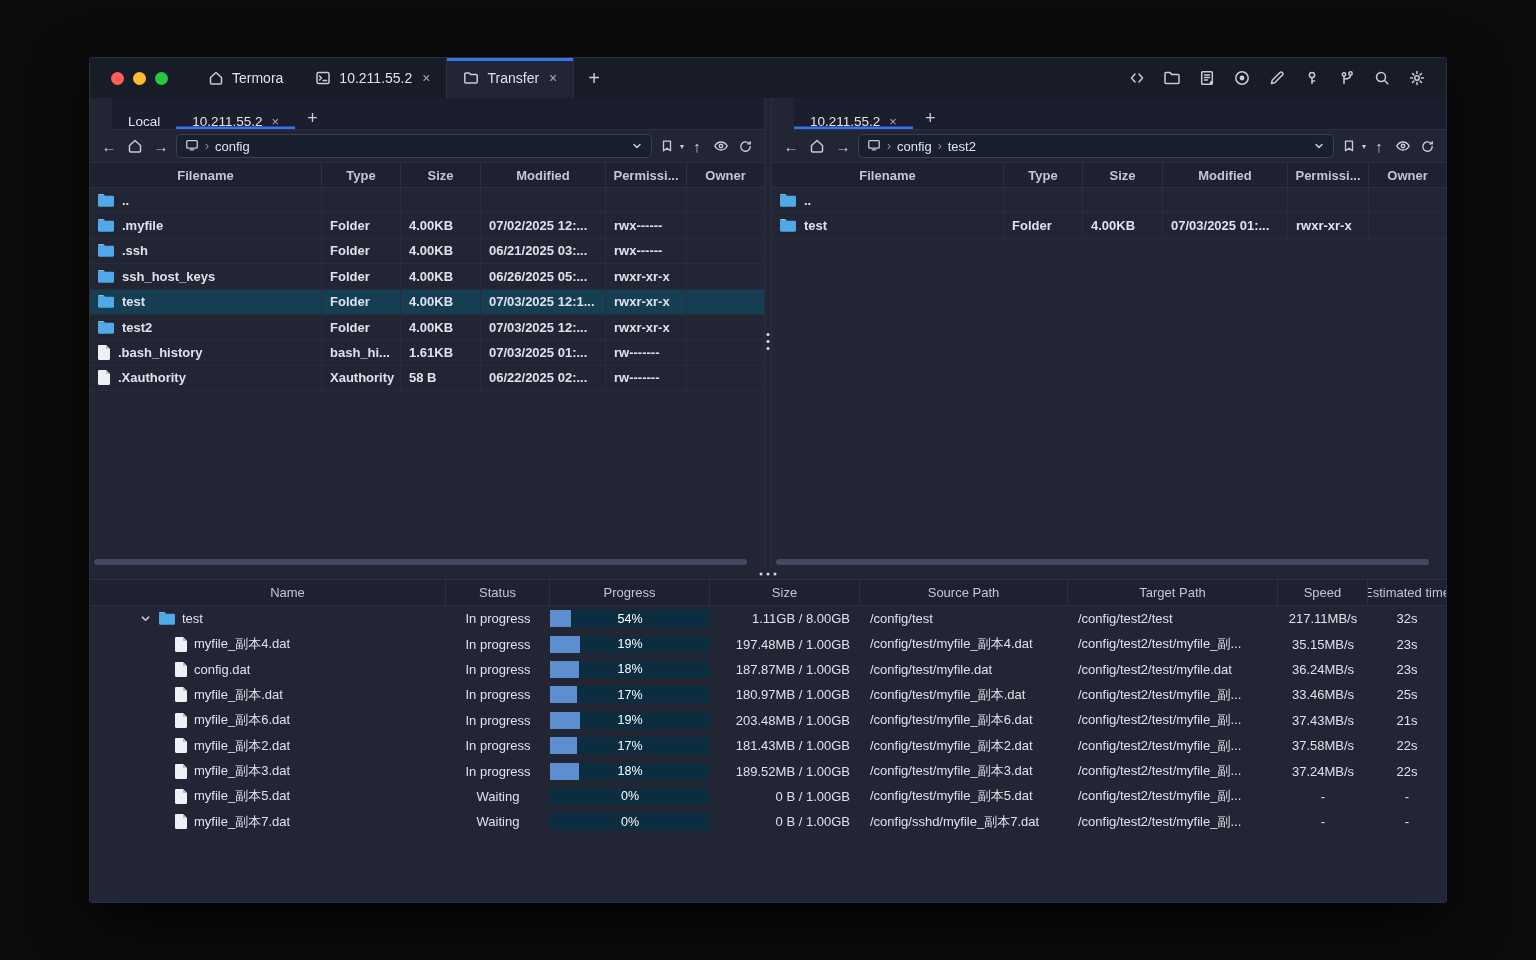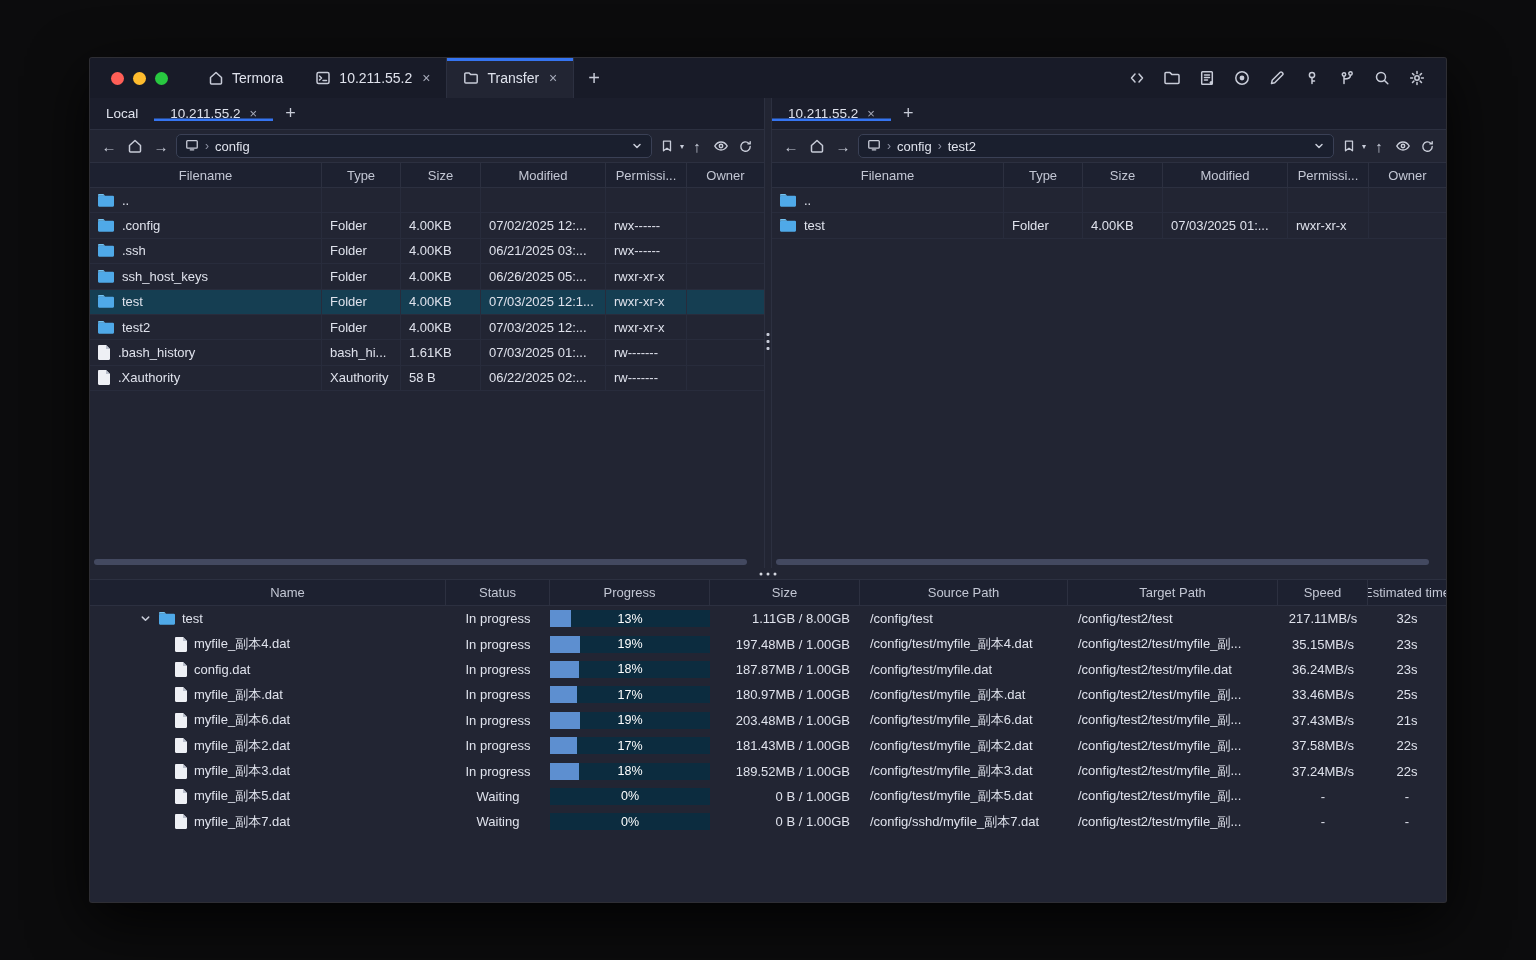--- a/index.html
+++ b/index.html
@@ -48,36 +48,36 @@
   .wtab-add{display:flex;align-items:center;padding:0 14px;font-size:20px;color:#c8ccd8;}
   .tb-icons{margin-left:auto;display:flex;align-items:center;gap:9px;padding-right:16px;}
   .tbi{width:26px;height:26px;display:flex;align-items:center;justify-content:center;border-radius:5px;}
   svg.ic{stroke:#c8ccd8;fill:none;stroke-width:1.5;stroke-linecap:round;stroke-linejoin:round;}
   
   .panels{flex:0 0 470px;display:flex;min-height:0;}
   .panel{flex:1 1 0;display:flex;flex-direction:column;min-width:0;}
   .vsplit{flex:0 0 8px;background:var(--win);border-left:1px solid var(--line);border-right:1px solid var(--line);position:relative;}
   .vdots{position:absolute;left:50%;top:235px;transform:translateX(-50%);display:flex;flex-direction:column;gap:4px;}
   .vdots i{width:3px;height:3px;background:#c8ccd8;border-radius:1px;display:block;}
-  .ptabs{height:32px;background:var(--tabbar);display:flex;align-items:center;border-bottom:1px solid var(--line);flex:0 0 32px;}
+  .ptabs{height:32px;background:var(--tabbar);display:flex;align-items:flex-end;border-bottom:1px solid var(--line);flex:0 0 32px;margin-left:22px;}
   .ptab{display:flex;align-items:center;gap:7px;padding:0 16px;font-size:13.5px;color:var(--text);position:relative;}
   .ptab.active{box-shadow:inset 0 -2.5px 0 var(--accent);}
   .ptab .tclose{font-size:13px;}
   .ptab-add{display:flex;align-items:center;padding:0 12px;font-size:18px;color:#c8ccd8;}
   .ptoolbar{height:32px;display:flex;align-items:center;gap:4px;padding:0 8px;flex:0 0 32px;}
   .navbtn{width:22px;height:22px;display:flex;align-items:center;justify-content:center;font-size:15px;color:#c8ccd8;border-radius:4px;}
   .crumb{flex:1;height:24px;background:var(--crumb-bg);border:1px solid var(--crumb-border);border-radius:5px;display:flex;align-items:center;gap:6px;padding:0 8px;font-size:13px;min-width:0;}
   .crumb .sep{color:#8f93a5;font-size:12px;}
   .crumb .cdrop{margin-left:auto;display:flex;align-items:center;}
   .actgrp{display:flex;align-items:center;gap:2px;}
   .bmark{display:flex;align-items:center;gap:2px;padding:0 2px;}
   .dropcaret{font-size:8px;color:#c8ccd8;}
   
   .ftable{flex:1;display:flex;flex-direction:column;min-height:0;overflow:hidden;}
-  .fgrid{display:grid;grid-template-columns:232px 79px 80px 125px 81px 1fr;}
+  .fgrid{display:grid;grid-template-columns:232px 79px 80px 125px 81px 1fr;font-weight:bold;}
   .fhead{height:26px;background:var(--header-bg);border-top:1px solid var(--line);border-bottom:1px solid var(--line);flex:0 0 26px;}
   .fhead .hcell{display:flex;align-items:center;justify-content:center;font-size:13px;color:var(--muted);border-right:1px solid var(--line);overflow:hidden;white-space:nowrap;}
   .fhead .hcell:last-child{border-right:none;}
   .fbody{flex:1;overflow:hidden;}
   .frow{height:25.4px;border-bottom:1px solid var(--line-soft);font-size:13px;}
   .frow.selected{background:var(--sel);}
   .fcell{display:flex;align-items:center;padding:0 8px;white-space:nowrap;overflow:hidden;border-right:1px solid var(--line-soft);}
   .fcell:last-child{border-right:none;}
   .fcell.namec{gap:8px;}
   .hscroll{height:12px;flex:0 0 12px;display:flex;align-items:center;padding:0 4px;}
@@ -286,21 +286,21 @@
               <div class="fcell "></div>
             </div>
             <div class="frow fgrid">
               <div class="fcell namec">
                 <span class="ficon">
                   <svg width="16" height="13" viewBox="0 0 16 13">
                     <path fill="#72c2f2" d="M0 1.2C0 .5.5 0 1.2 0h4.2l1.7 1.7H0z"></path>
                     <rect x="0" y="1.7" width="16" height="11" rx="1.1" fill="#4fa9e8"></rect>
                   </svg>
                 </span>
-                <span>.config</span>
+                <span>.myfile</span>
               </div>
               <div class="fcell ">Folder</div>
               <div class="fcell ">4.00KB</div>
               <div class="fcell ">07/02/2025 12:...</div>
               <div class="fcell ">rwx------</div>
               <div class="fcell "></div>
             </div>
             <div class="frow fgrid">
               <div class="fcell namec">
                 <span class="ficon">
@@ -548,21 +548,21 @@
                 <path fill="#72c2f2" d="M0 1.2C0 .5.5 0 1.2 0h4.2l1.7 1.7H0z"></path>
                 <rect x="0" y="1.7" width="16" height="11" rx="1.1" fill="#4fa9e8"></rect>
               </svg>
             </span>
             <span>test</span>
           </div>
           <div class="tcell center">In progress</div>
           <div class="tcell" style="padding: 0px;">
             <div class="pbar">
               <div class="pfill" style="width: 13%;"></div>
-              <span class="plabel">13%</span>
+              <span class="plabel">54%</span>
             </div>
           </div>
           <div class="tcell right">1.11GB / 8.00GB</div>
           <div class="tcell">/config/test</div>
           <div class="tcell">/config/test2/test</div>
           <div class="tcell center">217.11MB/s</div>
           <div class="tcell center">32s</div>
         </div>
         <div class="trow tgrid">
           <div class="tcell namec">

